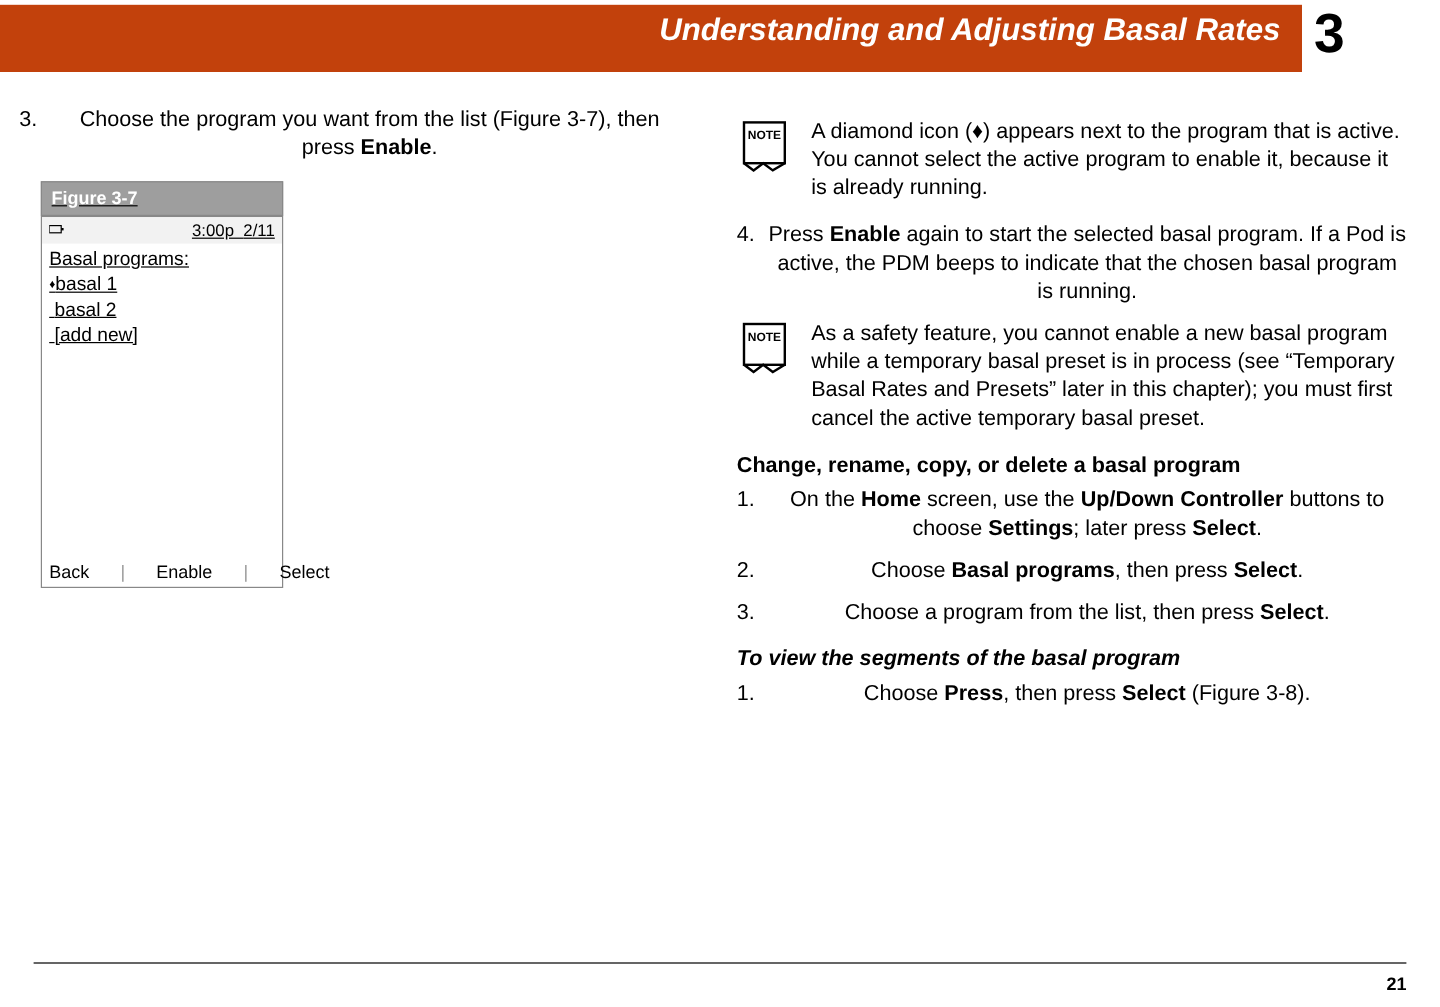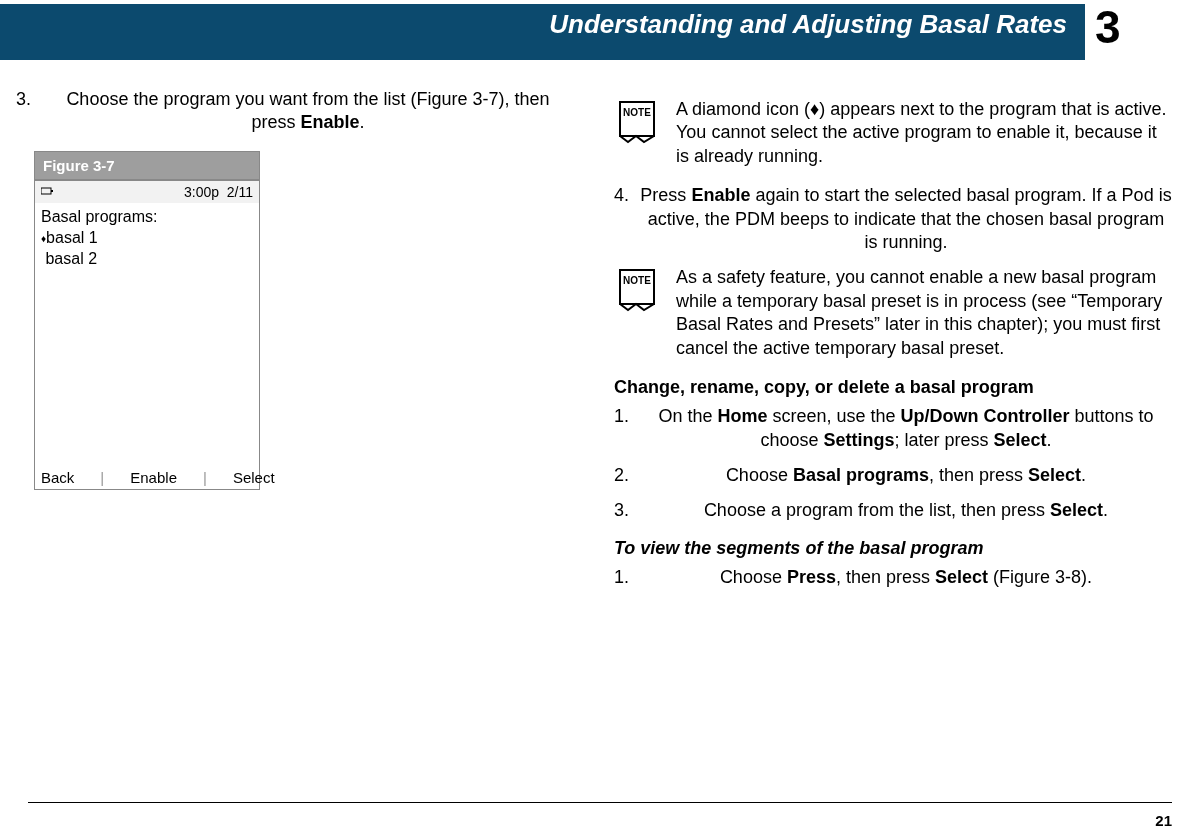--- a/index.html
+++ b/index.html
@@ -1,27 +1,27 @@
 <!DOCTYPE html>
 <html><head>
 <meta charset="utf-8">
 <style>
   html,body{margin:0;padding:0;background:#fff;font-family:"Segoe UI",Arial,sans-serif;color:#000;}
   .page{width:1200px;height:839px;position:relative;box-sizing:border-box;padding:0 40px;}
   .topbar{position:absolute;left:0;top:4px;width:100%;height:40px;}
-  .bar-black{background:#0c4a6e;height:56px;width:1085px;position:absolute;left:0;top:0;}
+  .bar-black{background:#c2410c;height:56px;width:1085px;position:absolute;left:0;top:0;}
   .bar-black .chapter-title{color:#fff;font-weight:700;font-style:italic;font-size:26px;line-height:40px;float:right;padding-right:18px;}
   .chapter-num{position:absolute;left:1095px;top:-4px;font-weight:900;font-size:46px;}
   .content{position:absolute;top:88px;left:16px;right:28px;bottom:60px;display:flex;gap:40px;}
   .col{flex:1;min-width:0;font-size:18px;line-height:1.3;}
   .step{display:flex;gap:8px;margin-bottom:12px;}
   .step-num{width:18px;flex:none;}
   .step-body{flex:1;text-align:center;}
   b.heavy{font-weight:800;}
-  .fig-wrap{margin:16px 0 0 18px;width:226px;box-sizing:border-box;}
+  .fig-wrap{margin:16px 0 0 18px;width:202px;box-sizing:border-box;text-decoration:underline;}
   .fig-tab{background:#9e9e9e;color:#fff;font-weight:700;font-size:15px;padding:4px 8px;border:1px solid #888;}
   .device{border:1px solid #888;background:#fff;height:310px;padding:0;box-sizing:border-box;position:relative;}
   .dev-status{background:#f2f2f2;height:22px;font-size:14px;display:flex;align-items:center;justify-content:space-between;padding:0 6px;font-family:Arial,sans-serif;}
   .dev-body{padding:4px 6px 0 6px;font-size:16px;font-family:Arial,sans-serif;}
   .dev-sel{background:#d0d0d0;padding:0 2px;margin:2px -2px;}
   .device .softkeys{position:absolute;bottom:2px;left:0;right:0;display:flex;justify-content:space-between;padding:0 6px;font-size:15px;font-family:Arial,sans-serif;gap:26px;}
   .softkeys .sep{color:#999;}
   .note{display:flex;gap:14px;margin:10px 0 16px 0;align-items:flex-start;}
   .note-icon{width:48px;height:48px;flex:none;}
   .note-icon svg{display:block;}
@@ -63,20 +63,21 @@
                   <rect x="0" y="3" width="10" height="6" fill="none" stroke="#000"></rect>
                   <rect x="10" y="5" width="2" height="2" fill="#000"></rect>
                 </svg>
             </span>
             <span><span>3:00p</span>&nbsp;&nbsp;<span>2/11</span></span>
           </div>
           <div class="dev-body">
             <div>Basal programs:</div>
             <div><span style="font-size:10px;vertical-align:middle;">♦</span><span>basal 1</span></div>
             <div>&nbsp;<span>basal 2</span></div>
+            <div>&nbsp;<span>[add new]</span></div>
           </div>
           <div class="softkeys">
             <span>Back</span>
             <span class="sep">|</span>
             <span>Enable</span>
             <span class="sep">|</span>
             <span>Select</span>
           </div>
         </div>
       </div>

